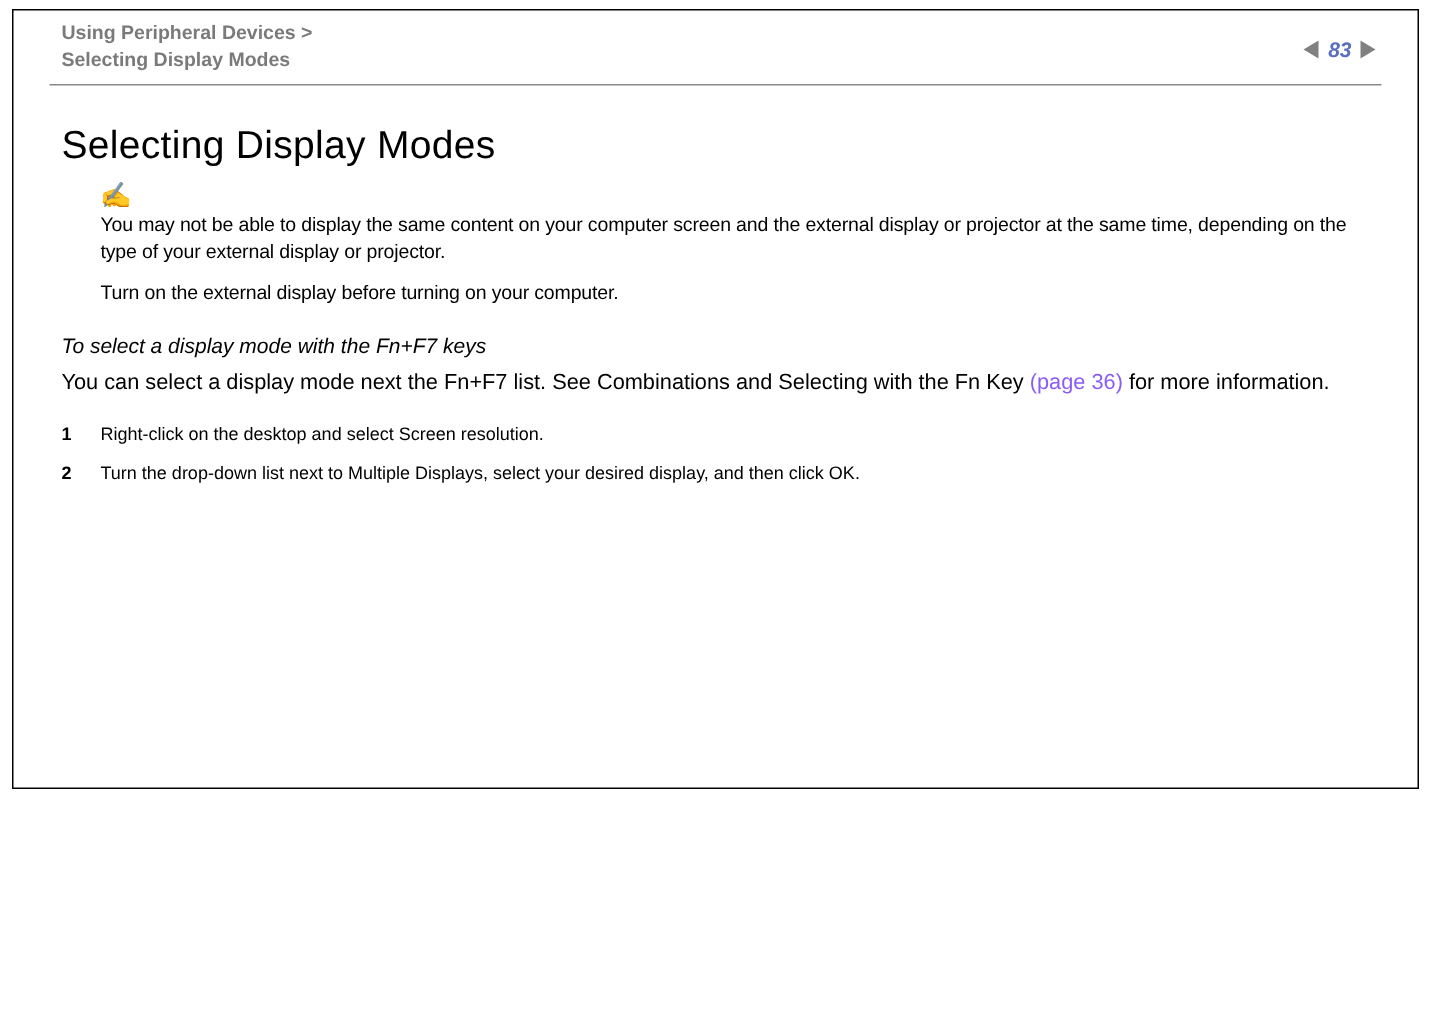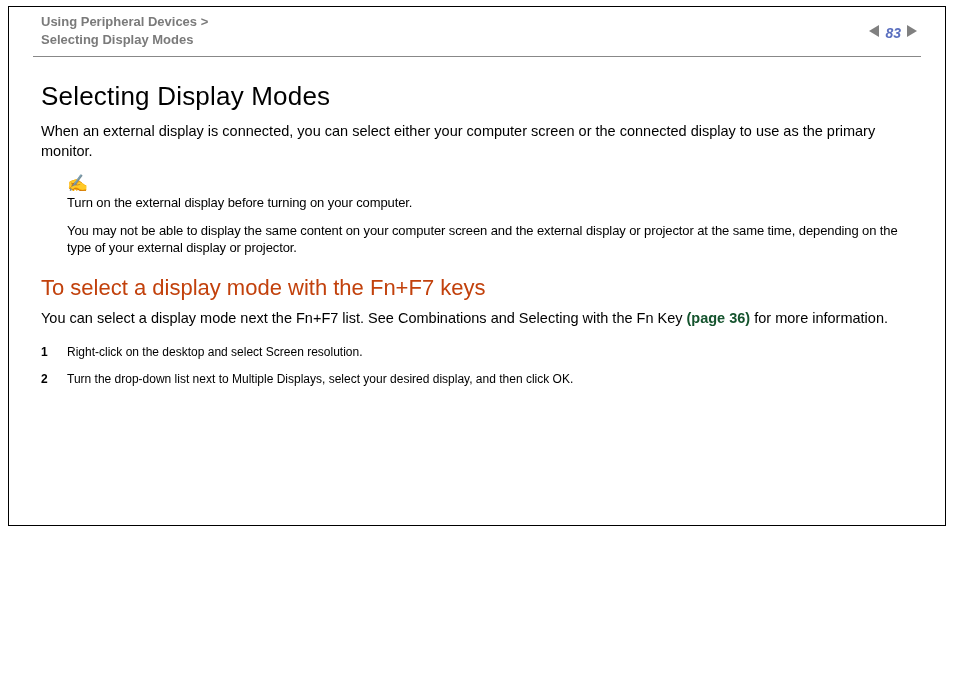--- a/index.html
+++ b/index.html
@@ -35,21 +35,21 @@
     font-weight: bold;
     color: #7a7a7a;
     line-height: 1.35;
   }
   .breadcrumb .line1::after { content: " >"; }
   .pager {
     position: absolute;
     right: 4px;
     top: 18px;
     display: flex;
-    align-items: flex-start;
+    align-items: center;
     gap: 4px;
   }
   .pager .tri-left,
   .pager .tri-right {
     width: 0; height: 0;
     border-top: 6px solid transparent;
     border-bottom: 6px solid transparent;
     cursor: pointer;
   }
   .pager .tri-left { border-right: 10px solid #808080; }
@@ -86,33 +86,34 @@
     line-height: 1;
     margin-bottom: 2px;
   }
   .note-text {
     font-size: 13px;
     line-height: 1.35;
     letter-spacing: -0.1px;
   }
   .note-text + .note-text { margin-top: 10px; }
   h2.sub {
-    font-size: 22px;
+    font-size: 14px;
     font-weight: 400;
-    color: #c2410c;
+    color: #000000;
     margin-top: 6px;
     margin-bottom: 8px;
+    font-style: italic;
   }
   p.body {
     font-size: 14.5px;
     line-height: 1.35;
     margin-bottom: 16px;
   }
   .bold { font-weight: normal; }
-  .link-blue { color: #14532d; font-weight: bold; }
+  .link-blue { color: #8b5cf6; font-weight: normal; }
   ol.steps {
     list-style: none;
     counter-reset: step;
     font-size: 12px;
   }
   ol.steps li {
     counter-increment: step;
     position: relative;
     padding-left: 26px;
     margin-bottom: 10px;
@@ -137,26 +138,25 @@
     </div>
     <div class="pager">
       <div class="tri-left"></div>
       <div class="num">83</div>
       <div class="tri-right"></div>
     </div>
   </div>
 
   <div class="content">
     <h1 class="title">Selecting Display Modes</h1>
-    <p class="intro">When an external display is connected, you can select either your computer screen or the connected display to use as the primary monitor.</p>
 
     <div class="note-block">
       <div class="note-icon">✍</div>
+      <div class="note-text">You may not be able to display the same content on your computer screen and the external display or projector at the same time, depending on the type of your external display or projector.</div>
       <div class="note-text">Turn on the external display before turning on your computer.</div>
-      <div class="note-text">You may not be able to display the same content on your computer screen and the external display or projector at the same time, depending on the type of your external display or projector.</div>
     </div>
 
     <h2 class="sub">To select a display mode with the Fn+F7 keys</h2>
     <p class="body">
       <span>You can select a display mode next the </span><span class="bold">Fn</span><span>+</span><span class="bold">F7</span><span> list. See </span><span class="bold">Combinations and Selecting with the Fn Key </span><span class="link-blue">(page 36)</span><span> for more information.</span>
     </p>
 
     <ol class="steps">
       <li>
         <span>Right-click on the desktop and select </span><span class="bold">Screen resolution</span><span>.</span>

